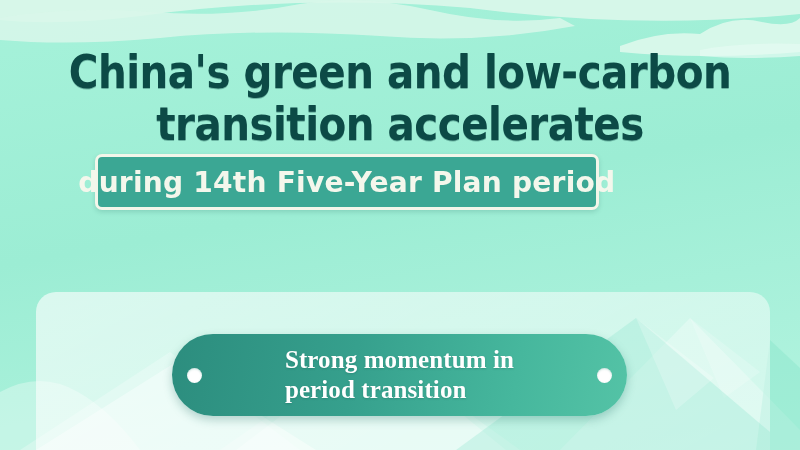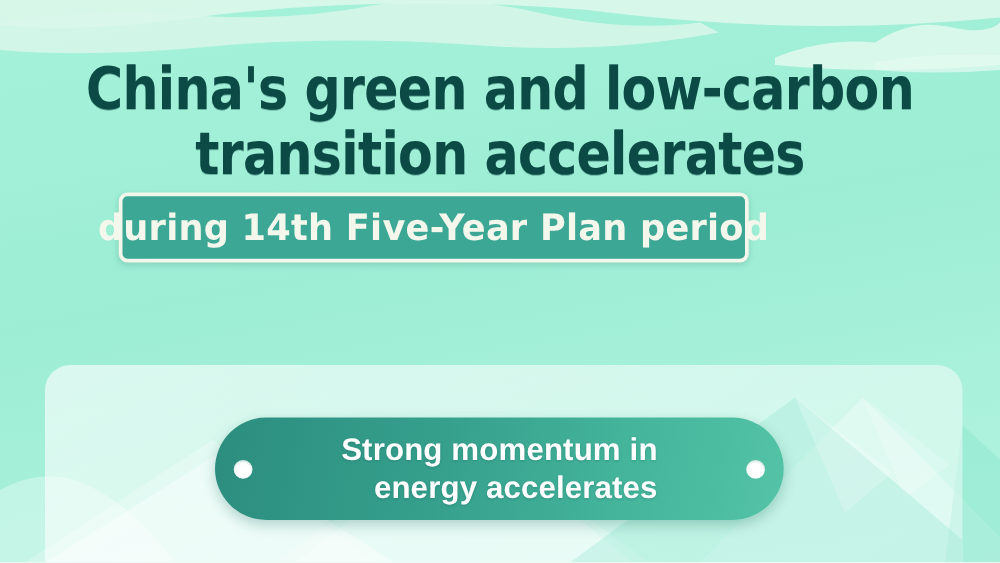--- a/index.html
+++ b/index.html
@@ -109,25 +109,25 @@
     border-radius: 41px;
     background: linear-gradient(100deg, #2c8d7e 0%, #36a08d 40%, #46b79d 75%, #54c3a6 100%);
     box-shadow: 0 4px 10px rgba(26,105,92,0.28);
     display: flex;
     align-items: center;
     justify-content: center;
     z-index: 8;
   }
   .pill-label {
     color: #ffffff;
-    font-family: Liberation Sans, sans-serif;
+    font-family: Liberation Serif, serif;
     font-weight: bold;
     font-size: 25px;
     line-height: 30px;
-    text-align: right;
+    text-align: left;
     letter-spacing: 0.1px;
     text-shadow: 0 1px 2px rgba(20,90,78,0.30);
   }
   .pill-hole {
     position: absolute;
     top: 50%;
     width: 15px;
     height: 15px;
     margin-top: -7.5px;
     border-radius: 50%;
@@ -183,17 +183,17 @@
 
   <div class="subtitle-banner">
     <span class="subtitle-text">during 14th Five-Year Plan period</span>
   </div>
 
   <div class="section-pill">
     <span class="pill-hole left"></span>
     <span class="pill-hole right"></span>
     <span class="pill-label">
       <span>Strong momentum in</span><br>
-      <span>energy accelerates</span>
+      <span>period transition</span>
     </span>
   </div>
 
 </div>
 
 </body></html>

